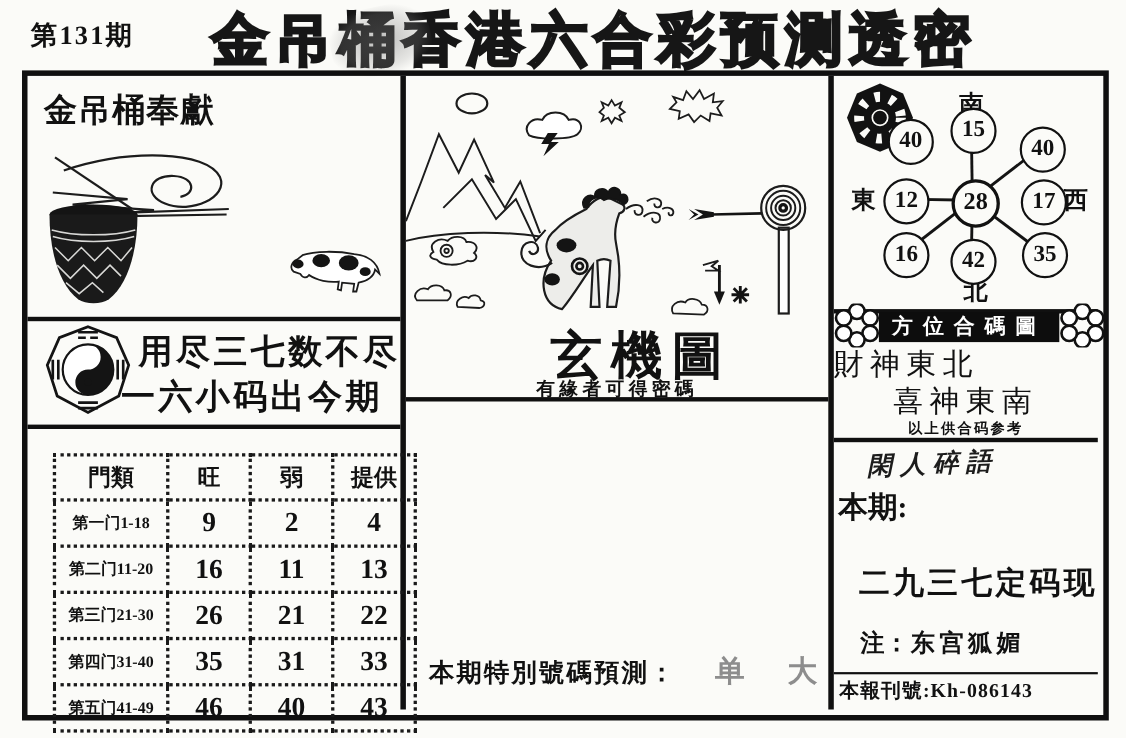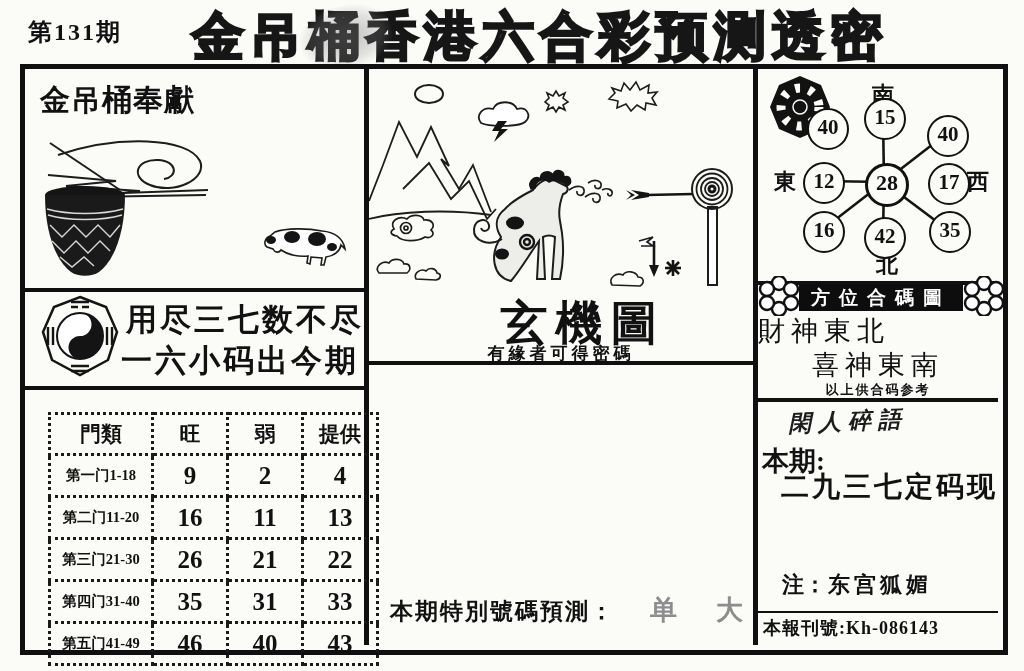--- a/index.html
+++ b/index.html
@@ -105,21 +105,21 @@
       <path d="M8,33 L8,51 M13,33 L13,51"></path>
       <path d="M67,33 L67,51 M72,33 L72,51"></path>
     </g>
     <circle cx="40" cy="42" r="23" fill="#fff" stroke="#141414" stroke-width="2"></circle>
     <path d="M40,19 a23,23 0 0 1 0,46 a11.5,11.5 0 0 1 0,-23 a11.5,11.5 0 0 0 0,-23" fill="#141414"></path>
     <circle cx="40" cy="30.5" r="3.4" fill="#fff"></circle>
     <circle cx="40" cy="53.5" r="3.4" fill="#141414"></circle>
   </svg>
 
   <div class="abs slogan" style="left:126px;top:299px;">用尽三七数不尽</div>
-  <div class="abs slogan" style="left:121px;top:340px;">一六小码出今期</div>
+  <div class="abs slogan" style="left:110px;top:340px;">一六小码出今期</div>
 
   <table class="abs door" style="left:48px;top:412px;">
     <tbody>
         <tr>
       <th>門類</th>
       <th style="width:70px;">旺</th>
       <th style="width:70px;">弱</th>
       <th style="width:70px;">提供</th>
     </tr>
     <tr>
@@ -299,18 +299,18 @@
     </g>
   </svg>
   <div class="abs banner" style="left:799px;top:284px;width:164px;height:27px;">方位合碼圖</div>
 
   <div class="abs fortune" style="left:758px;top:313px;width:240px;text-align:left;">財神東北</div>
   <div class="abs fortune" style="left:758px;top:347px;width:240px;text-align:center;">喜神東南</div>
   <div class="abs refnote" style="left:758px;top:381px;width:240px;text-align:center;">以上供合码参考</div>
 
   <div class="abs gossip" style="left:788px;top:406px;">閑人碎語</div>
   <div class="abs period" style="left:762px;top:443px;">本期:</div>
-  <div class="abs verse" style="left:781px;top:468px;">二九三七定码现</div>
+  <div class="abs verse" style="left:781px;top:511px;">二九三七定码现</div>
   <div class="abs notel" style="left:782px;top:570px;">注：</div>
   <div class="abs notel" style="left:828px;top:570px;letter-spacing:4px;">东宫狐媚</div>
   <div class="abs footer" style="left:763px;top:616px;">本報刊號:Kh-086143</div>
 
 </div>
 
 </body></html>

